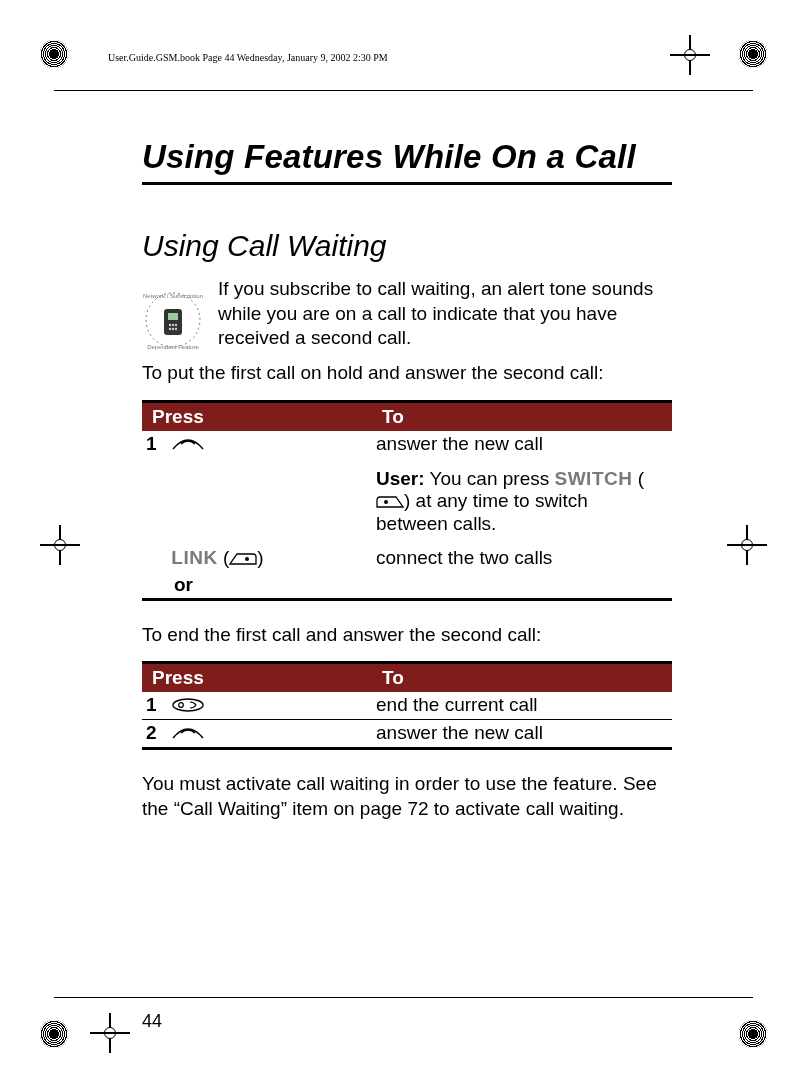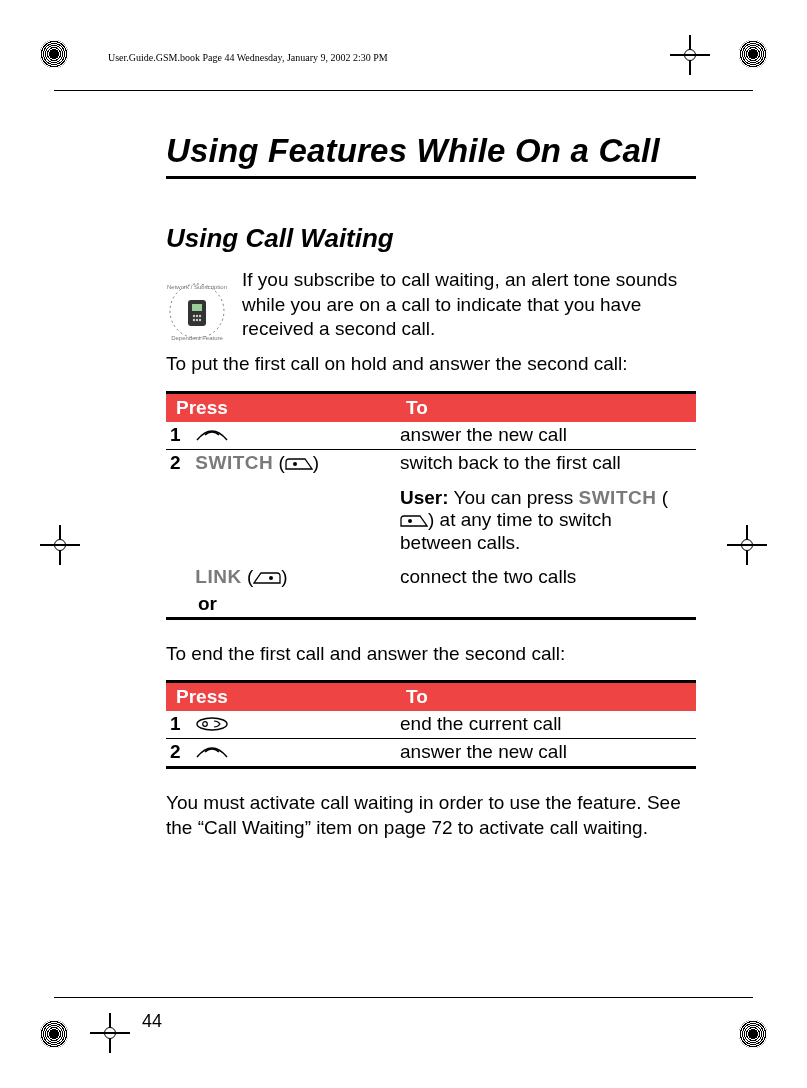--- a/index.html
+++ b/index.html
@@ -59,42 +59,41 @@
     top: 52px;
     left: 108px;
     font-family: "Times New Roman", serif;
     font-size: 10px;
   }
 
   
   .page {
     position: absolute;
     left: 142px;
-    top: 132px;
+    top: 138px;
     width: 530px;
-    margin-left: 24px;
   }
 
   .chapter-title {
     font-family: Arial, Helvetica, sans-serif;
     font-weight: 800;
     font-style: italic;
     font-size: 33px;
     line-height: 1.15;
     border-bottom: 3px solid #000;
     padding-bottom: 6px;
     margin: 0 0 44px 0;
     letter-spacing: 0.2px;
   }
 
   .section-title {
     font-family: Arial, Helvetica, sans-serif;
-    font-weight: 700;
+    font-weight: 400;
     font-style: italic;
-    font-size: 26px;
+    font-size: 30px;
     margin: 0 0 14px 0;
   }
 
   .body-text {
     font-size: 19px;
     line-height: 1.3;
     margin: 0 0 14px 0;
     font-weight: 300;
     font-stretch: condensed;
   }
@@ -114,21 +113,21 @@
   
   .instr-table {
     width: 100%;
     border-collapse: collapse;
     font-size: 19px;
     margin-bottom: 22px;
     border-top: 3px solid #000;
     border-bottom: 3px solid #000;
   }
   .instr-table th {
-    background: #ef4444;
+    background: #7f1d1d;
     color: #fff;
     text-align: left;
     font-weight: 700;
     padding: 3px 10px 3px 10px;
   }
   .instr-table th:first-child { width: 210px; }
   .instr-table td {
     padding: 2px 8px 2px 4px;
     vertical-align: top;
     font-weight: 300;
@@ -232,31 +231,20 @@
           <span class="key-icon">
             <svg width="34" height="16" viewBox="0 0 34 16">
                 <path d="M2 14 Q17 -4 32 14" fill="none" stroke="#000" stroke-width="1.5"></path>
                 <path d="M10 9 q3 -3 7 -3 q4 0 7 3" fill="none" stroke="#000" stroke-width="1.5"></path>
               </svg>
           </span>
         </td>
         <td>answer the new call</td>
       </tr>
 
-      <tr class="sep">
-        <td>
-          <span class="step-num">2</span>
-          <span class="softkey-label">SWITCH</span>
-          (<span class="key-icon"><svg width="28" height="12" viewBox="0 0 28 12">
-                <path d="M1 11 L1 4 Q1 1 4 1 L20 1 L27 11 Z" fill="none" stroke="#000" stroke-width="1.3"></path>
-                <circle cx="10" cy="6" r="2" fill="#000"></circle>
-              </svg></span>)
-        </td>
-        <td>switch back to the first call</td>
-      </tr>
       <tr>
         <td></td>
         <td style="padding-top:10px;padding-bottom:10px;">
           <span class="note-word">User:</span>
           <span>You can press </span><span class="softkey-label">SWITCH</span>
           (<span class="key-icon"><svg width="28" height="12" viewBox="0 0 28 12">
                 <path d="M1 11 L1 4 Q1 1 4 1 L20 1 L27 11 Z" fill="none" stroke="#000" stroke-width="1.3"></path>
                 <circle cx="10" cy="6" r="2" fill="#000"></circle>
               </svg></span>)<span> at any time to switch between calls.</span>
         </td>

